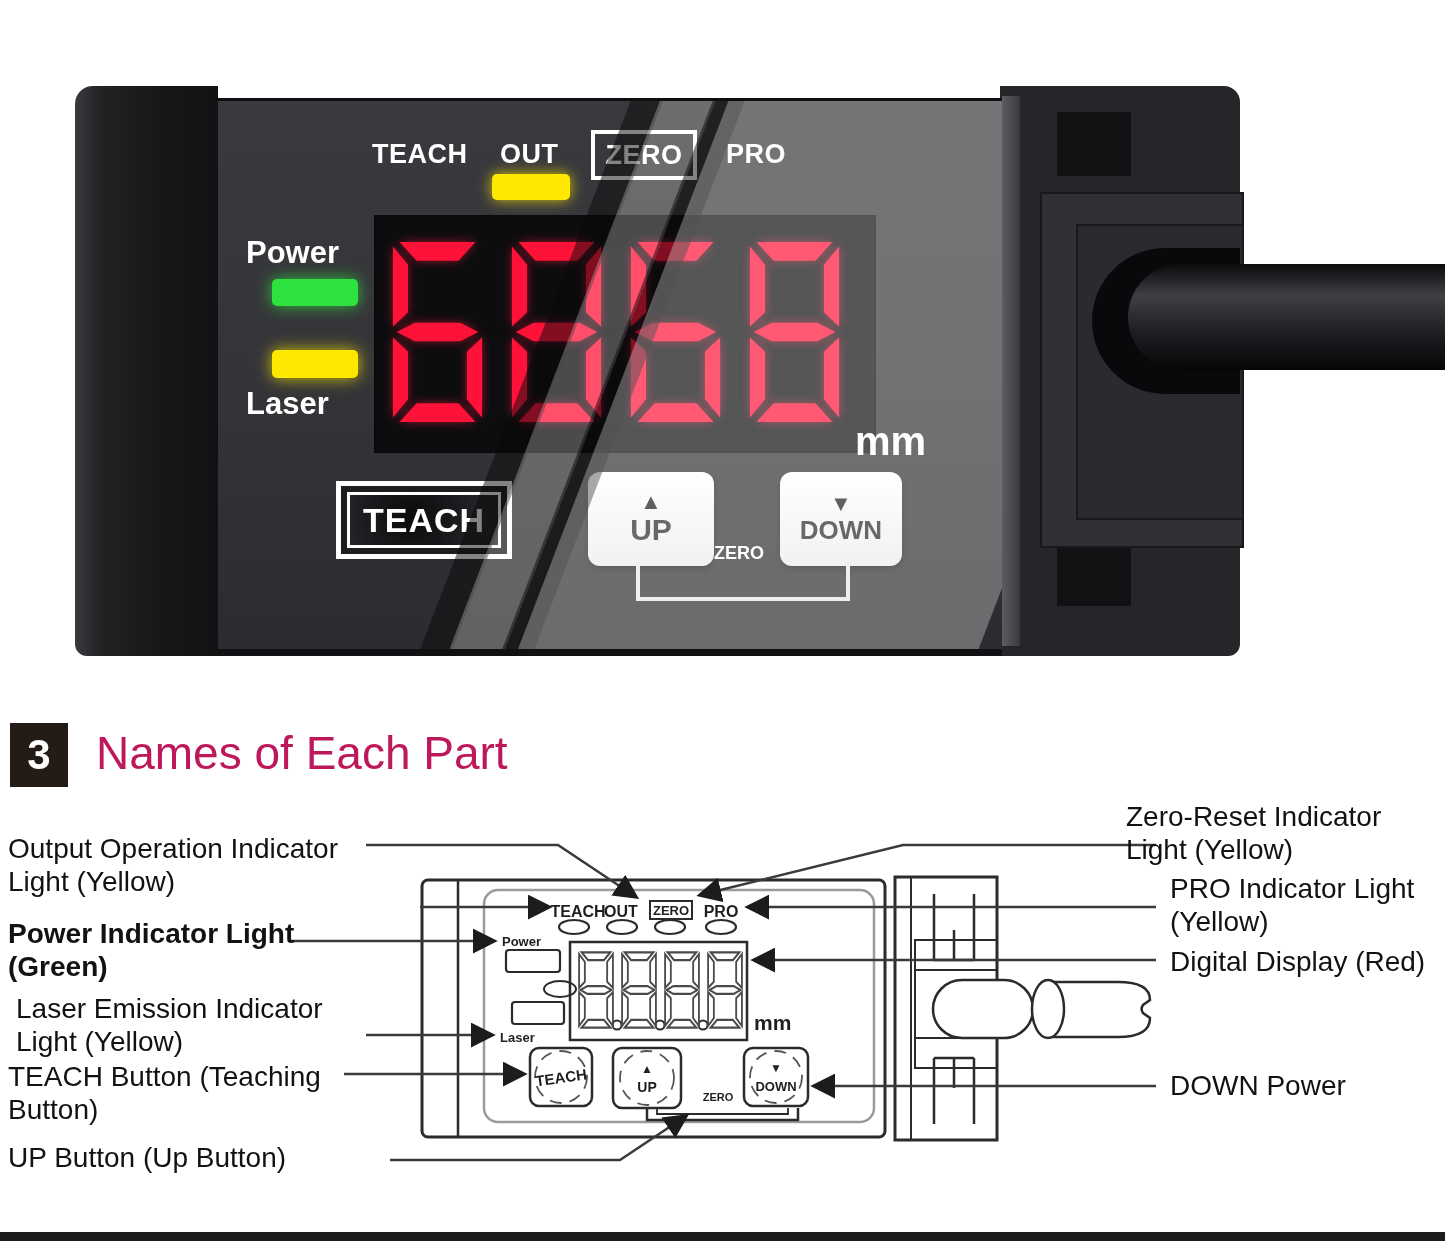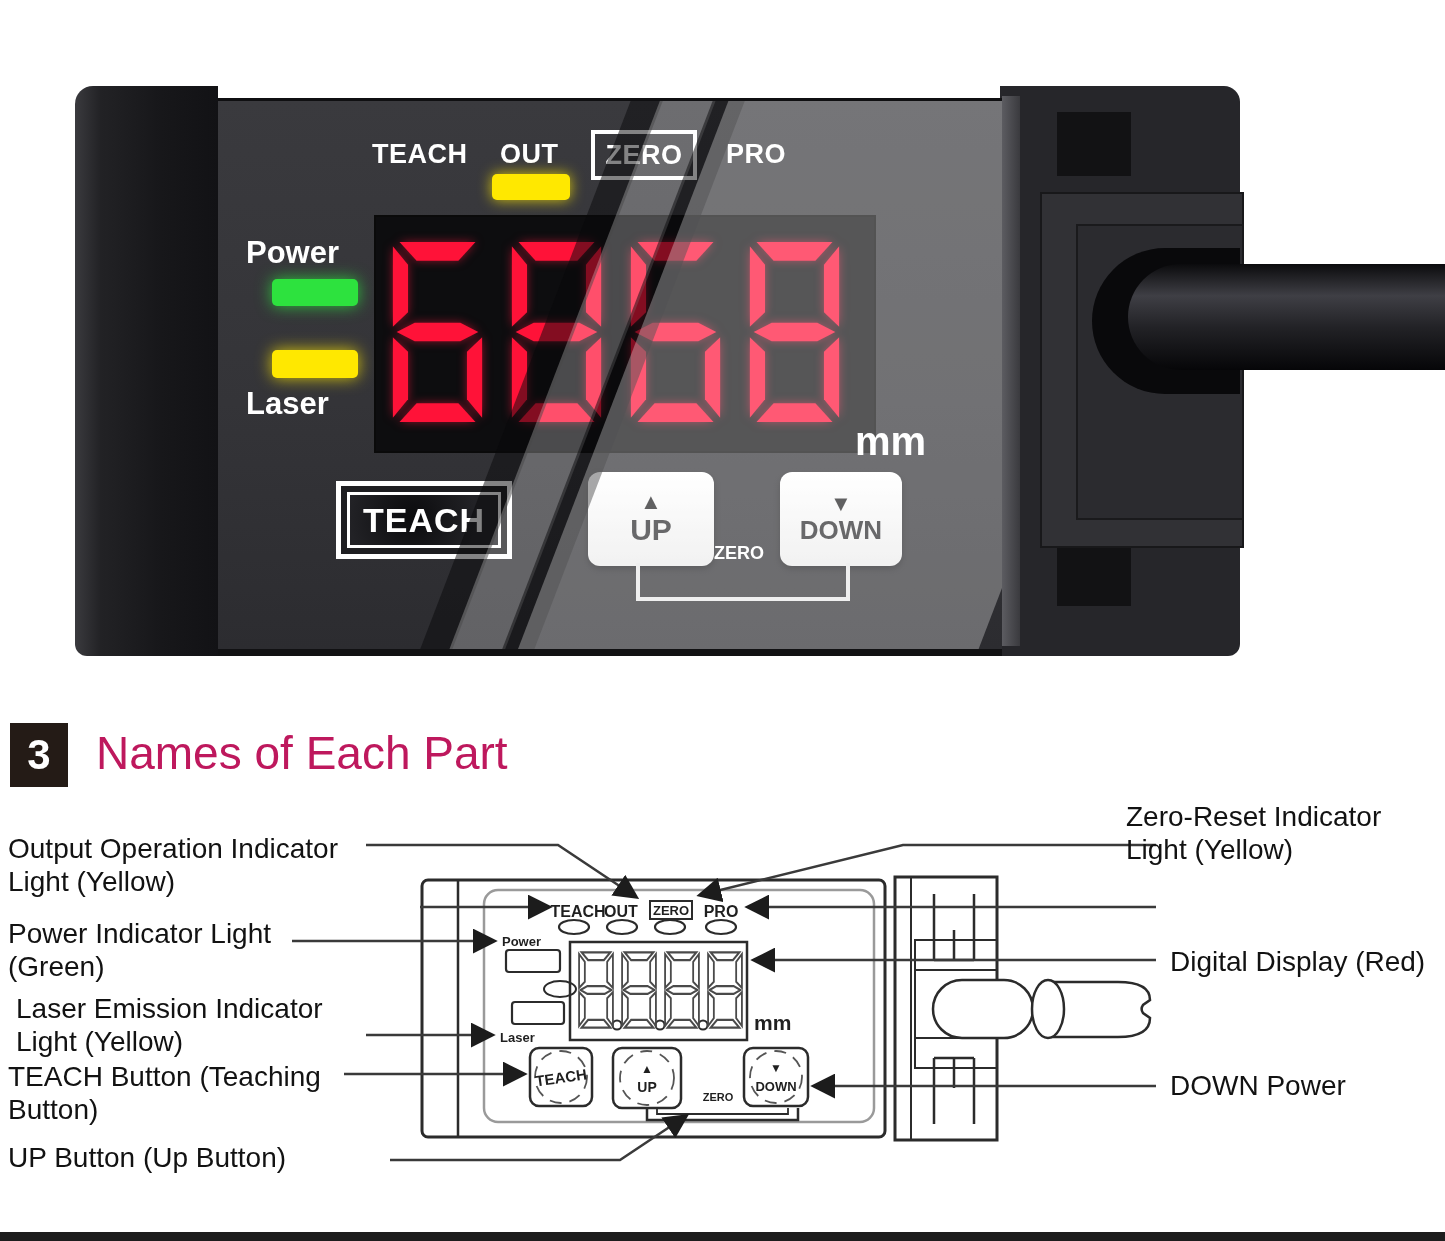--- a/index.html
+++ b/index.html
@@ -261,27 +261,29 @@
         <polygon points="97,95 97,173 81,155 81,109"></polygon>
         <polygon points="10,177 90,177 72,159 28,159"></polygon>
         <polygon points="3,95 3,173 19,155 19,109"></polygon>
         <polygon points="3,7 3,85 19,71 19,25"></polygon>
         <polygon points="7,90 26,81 74,81 93,90 74,99 26,99"></polygon>
       </svg>
     </div>
 
   <div class="callout" style="left:8px;top:800px;margin-top:32px;">Output Operation Indicator
 Light (Yellow)</div>
-  <div class="callout" style="left:8px;top:917px;">Power Indicator Light
+  <div class="callout" style="left:8px;top:917px;font-weight:bold;">Power Indicator Light
 (Green)</div>
   <div class="callout" style="left:16px;top:992px;">Laser Emission Indicator
 Light (Yellow)</div>
   <div class="callout" style="left:8px;top:1060px;">TEACH Button (Teaching
 Button)</div>
   <div class="callout" style="left:8px;top:1141px;">UP Button (Up Button)</div>
 
   <div class="callout" style="left:1108px;top:800px;margin-left:18px;">Zero-Reset Indicator
 Light (Yellow)</div>
+  <div class="callout" style="left:1170px;top:872px;">PRO Indicator Light
+(Yellow)</div>
   <div class="callout" style="left:1170px;top:945px;">Digital Display (Red)</div>
   <div class="callout" style="left:1170px;top:1069px;">DOWN Power</div>
 
   <div class="abs bottom-bar"></div>
 </div>
 
 </body></html>

